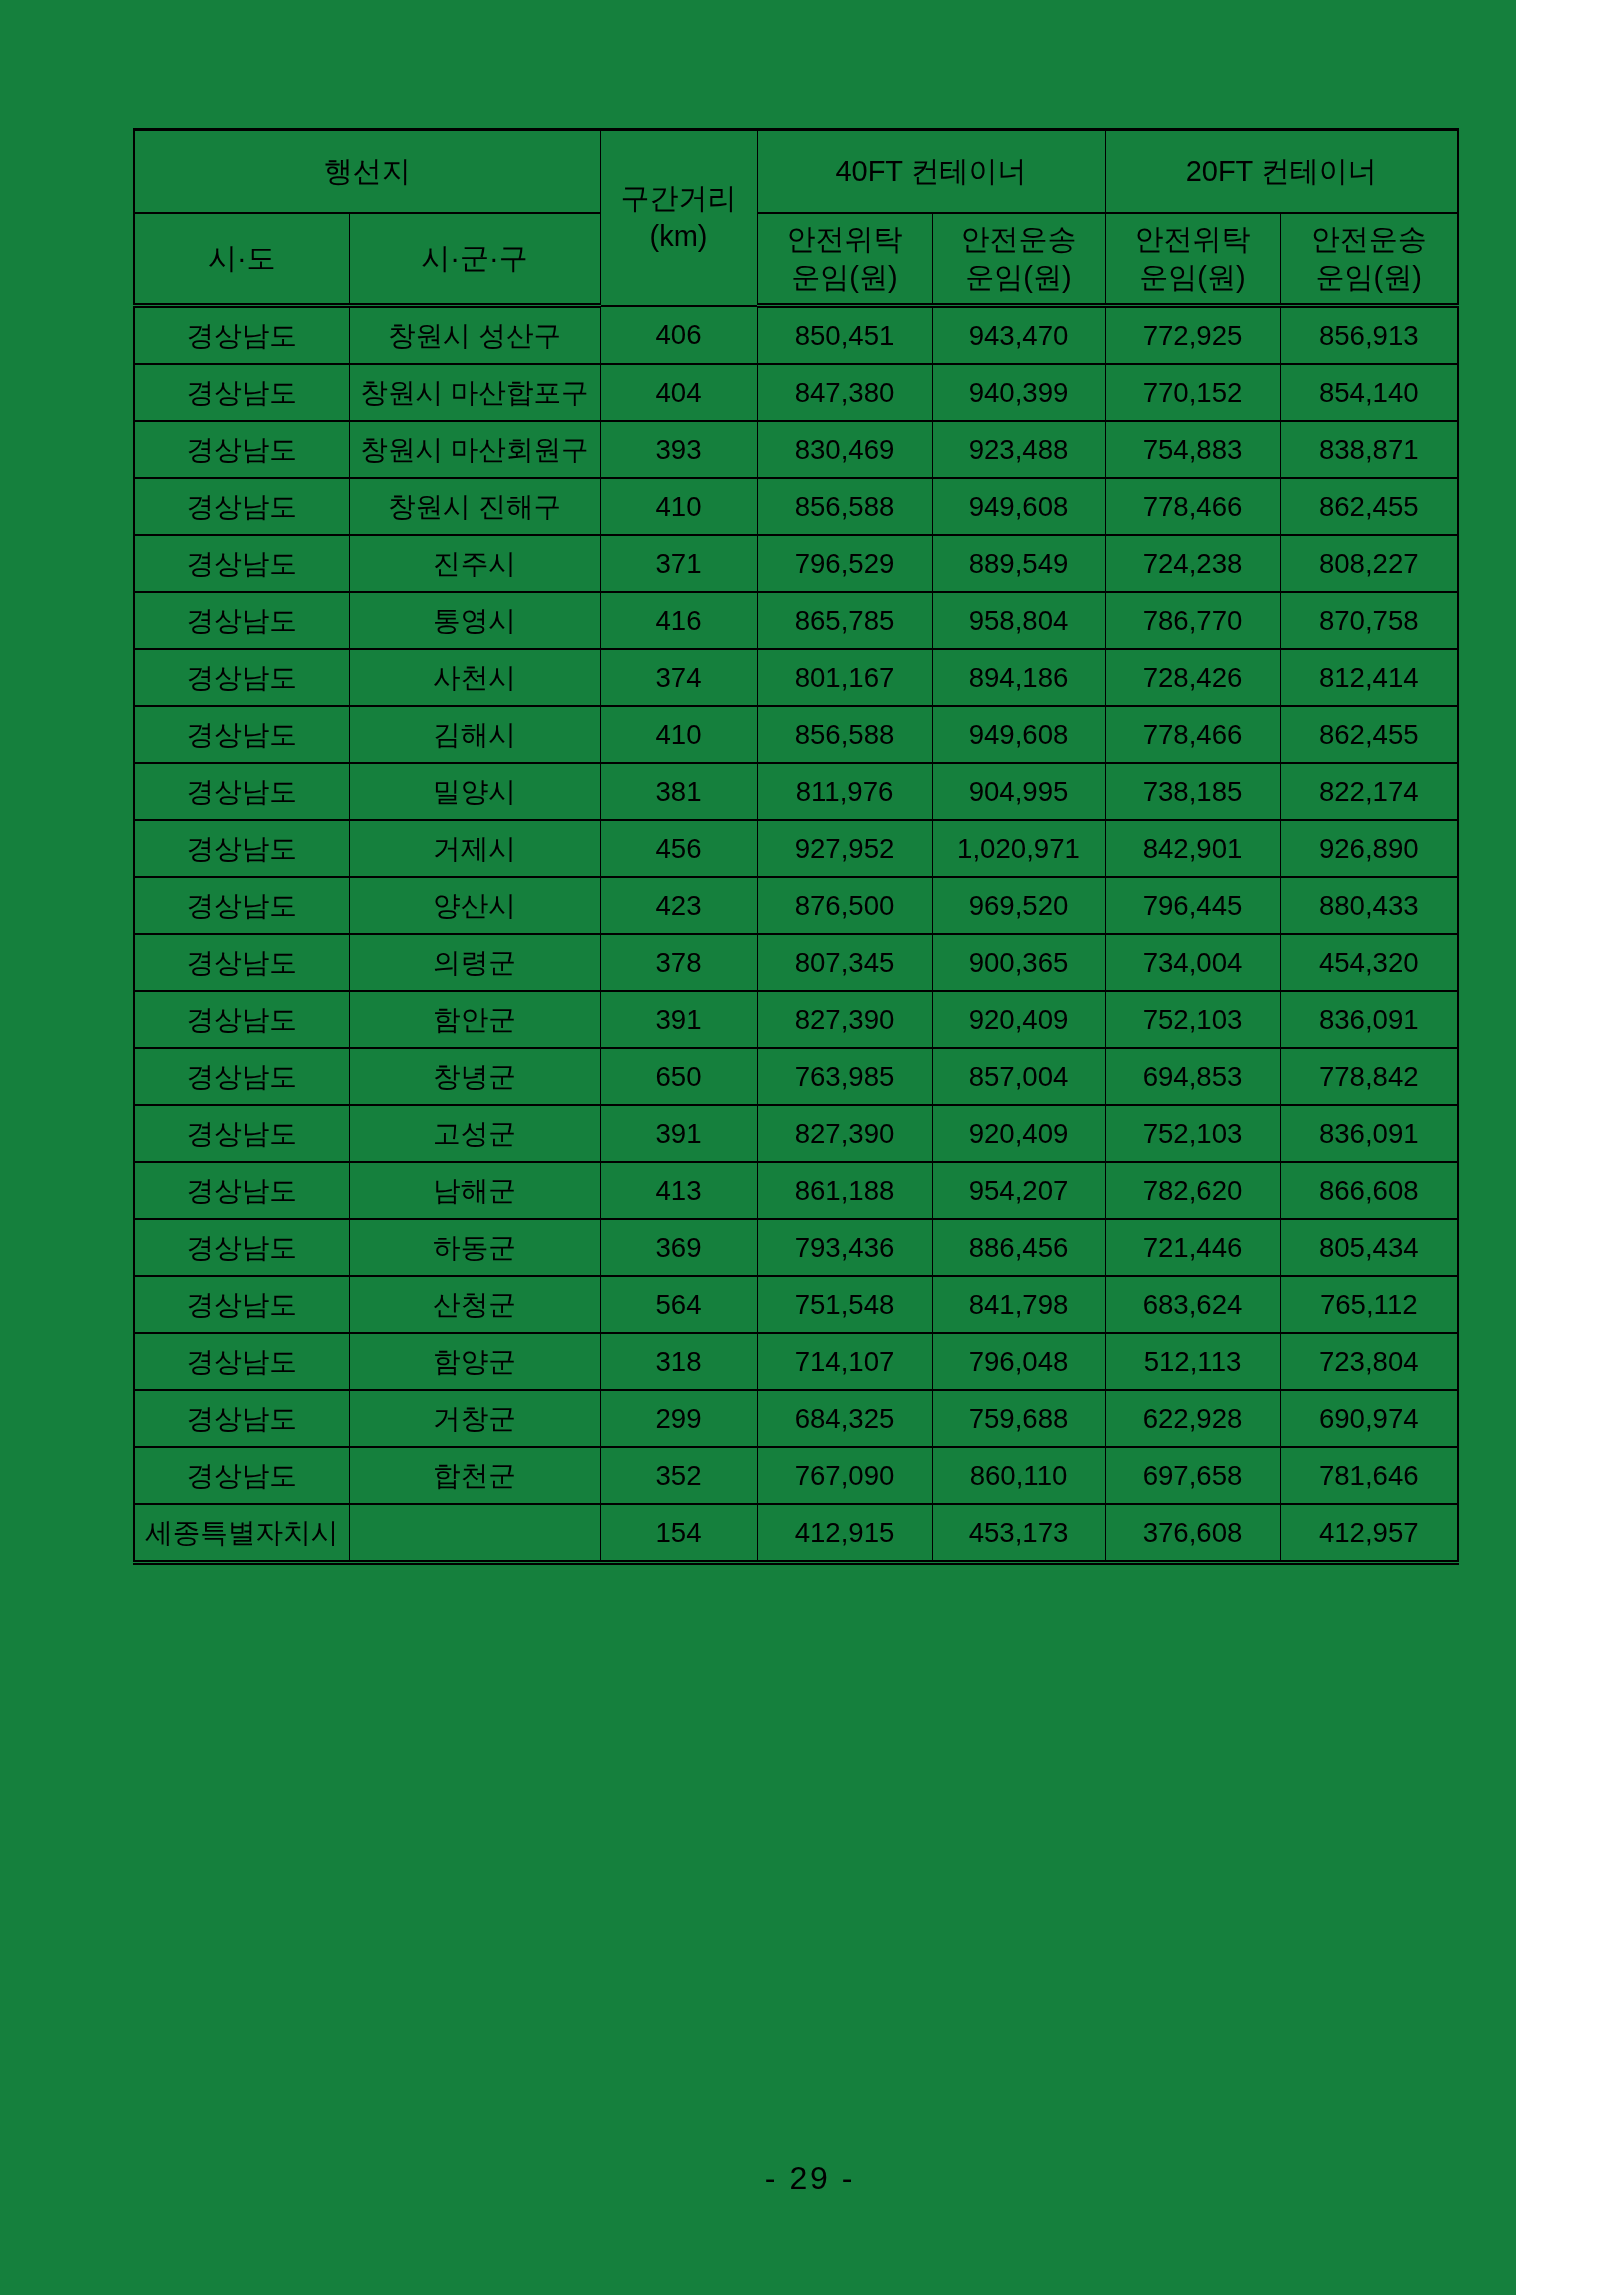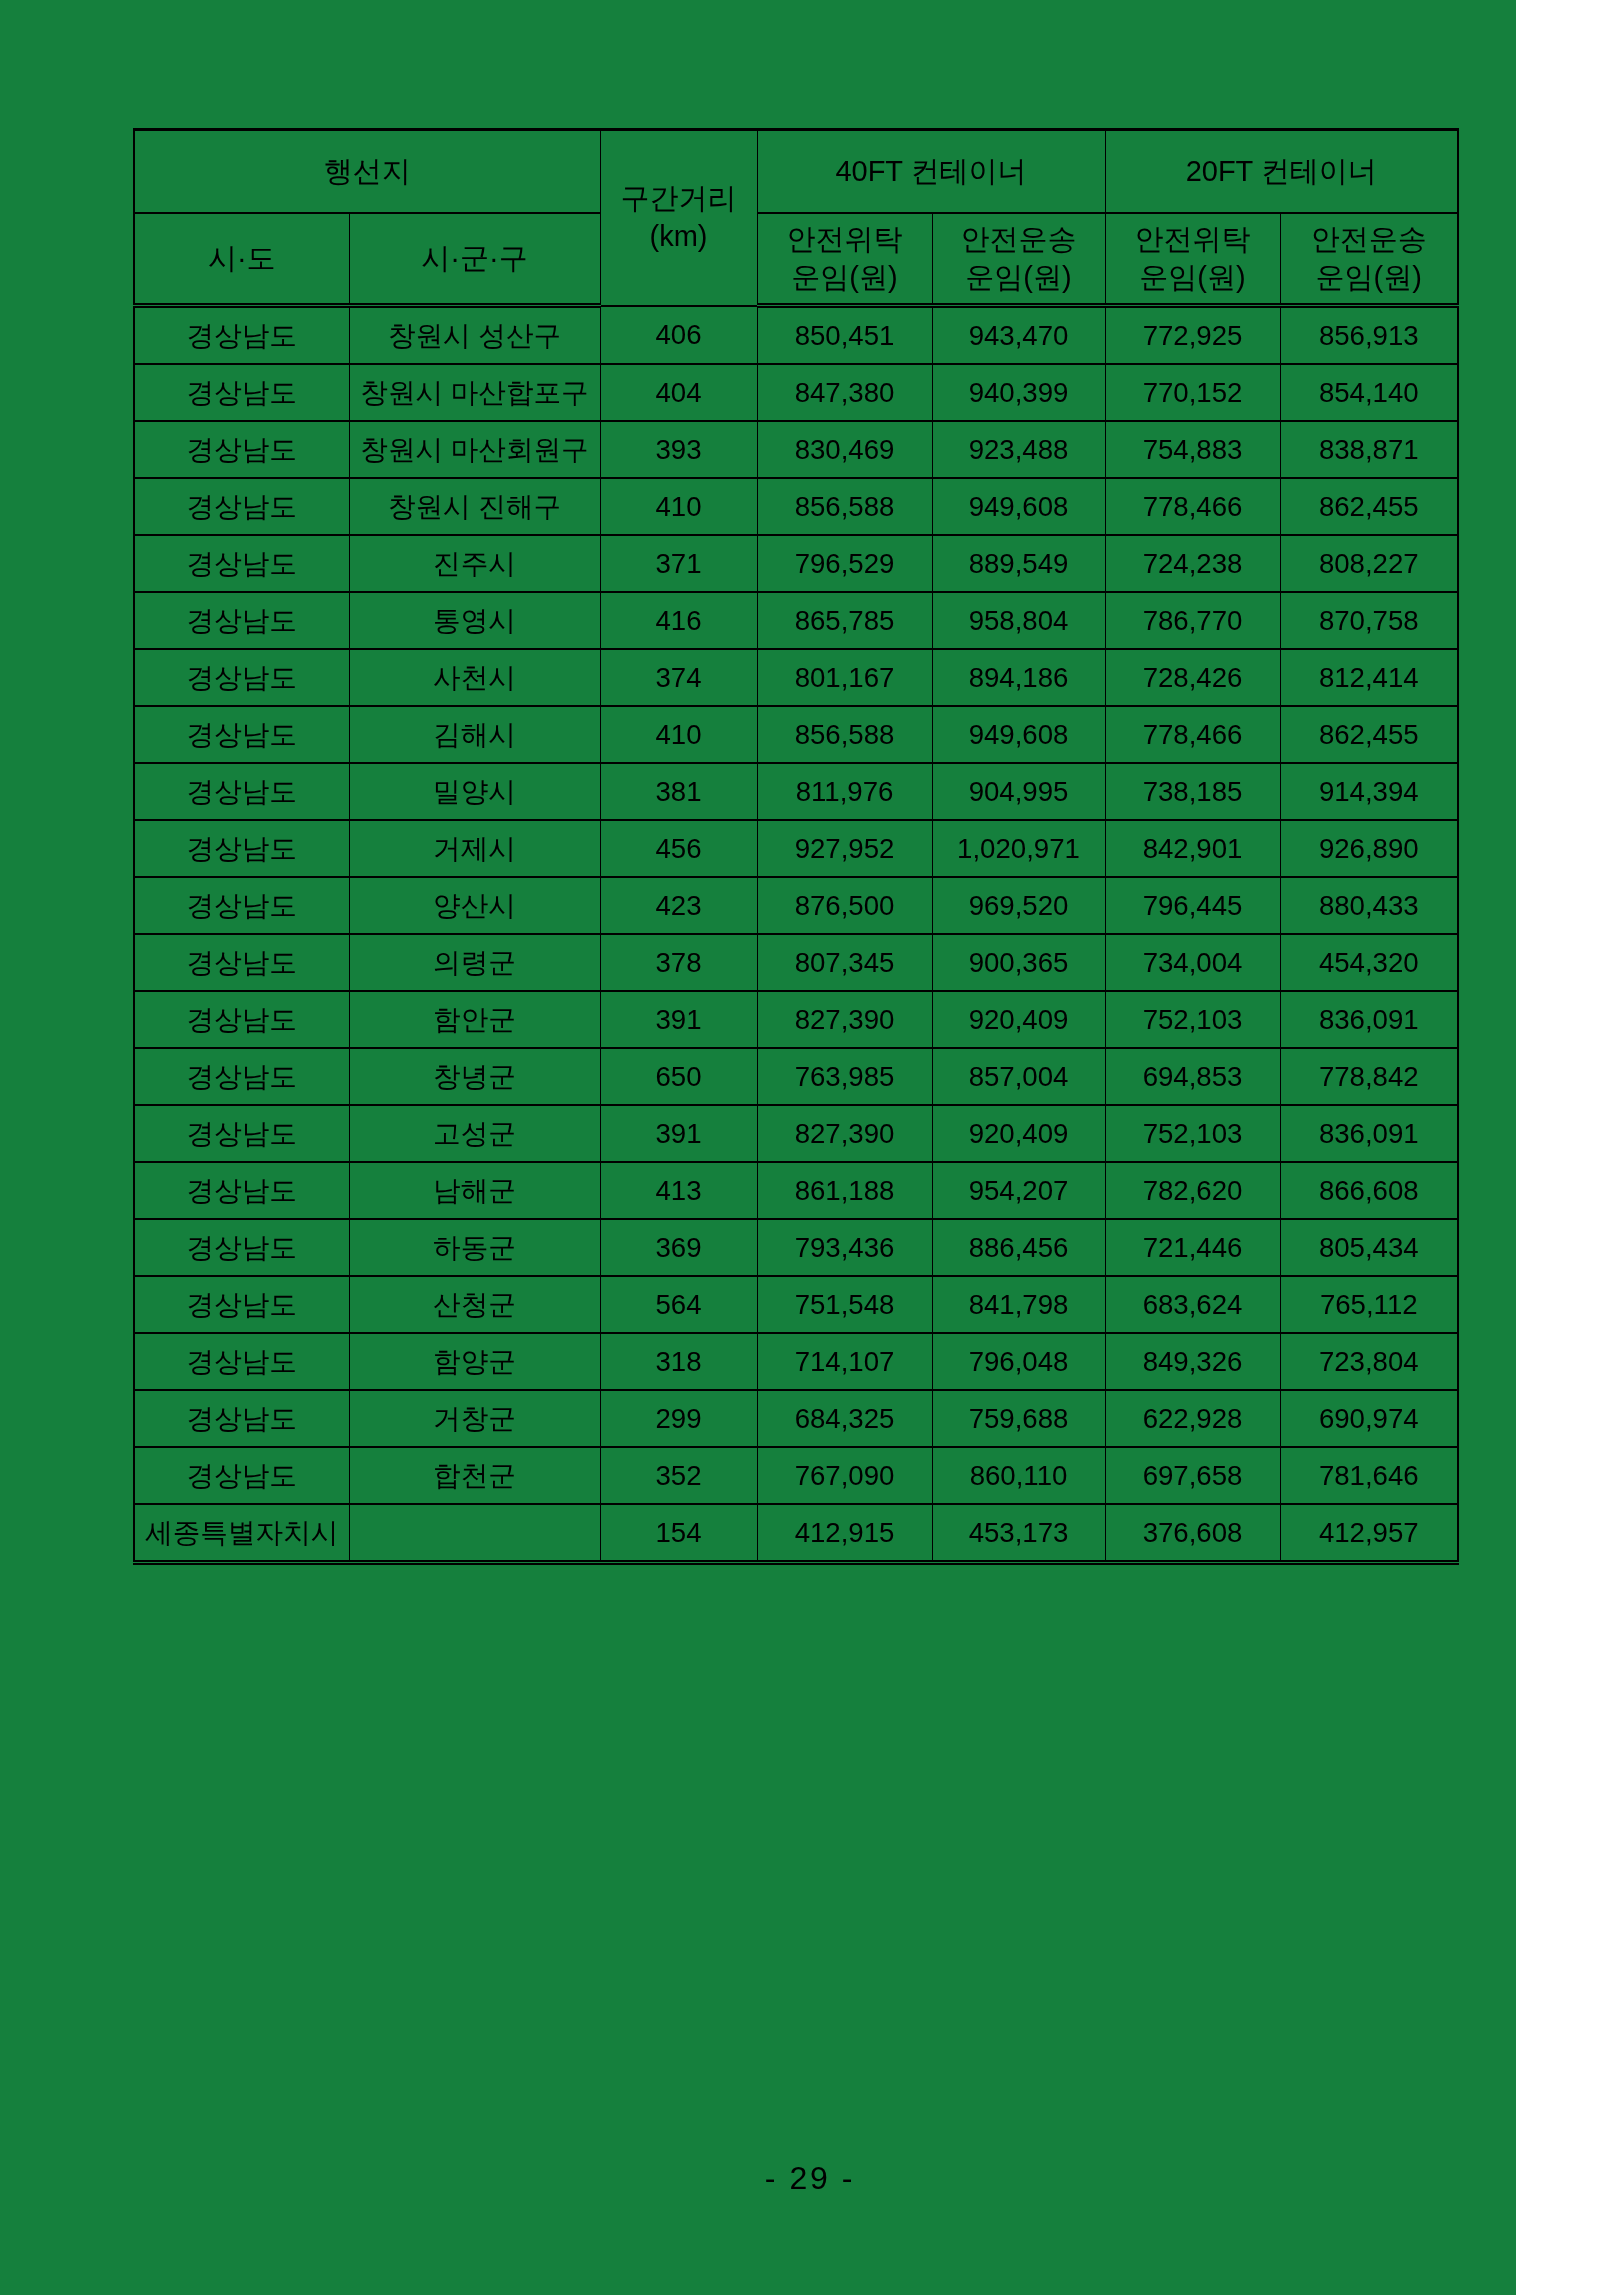--- a/index.html
+++ b/index.html
@@ -186,21 +186,21 @@
     <td>862,455</td>
   </tr>
 
   <tr>
     <td>경상남도</td>
     <td>밀양시</td>
     <td>381</td>
     <td>811,976</td>
     <td>904,995</td>
     <td>738,185</td>
-    <td>914,394</td>
+    <td>822,174</td>
   </tr>
 
   <tr>
     <td>경상남도</td>
     <td>거제시</td>
     <td>456</td>
     <td>927,952</td>
     <td>1,020,971</td>
     <td>842,901</td>
     <td>926,890</td>
@@ -285,21 +285,21 @@
     <td>683,624</td>
     <td>765,112</td>
   </tr>
 
   <tr>
     <td>경상남도</td>
     <td>함양군</td>
     <td>318</td>
     <td>714,107</td>
     <td>796,048</td>
-    <td>849,326</td>
+    <td>512,113</td>
     <td>723,804</td>
   </tr>
 
   <tr>
     <td>경상남도</td>
     <td>거창군</td>
     <td>299</td>
     <td>684,325</td>
     <td>759,688</td>
     <td>622,928</td>

